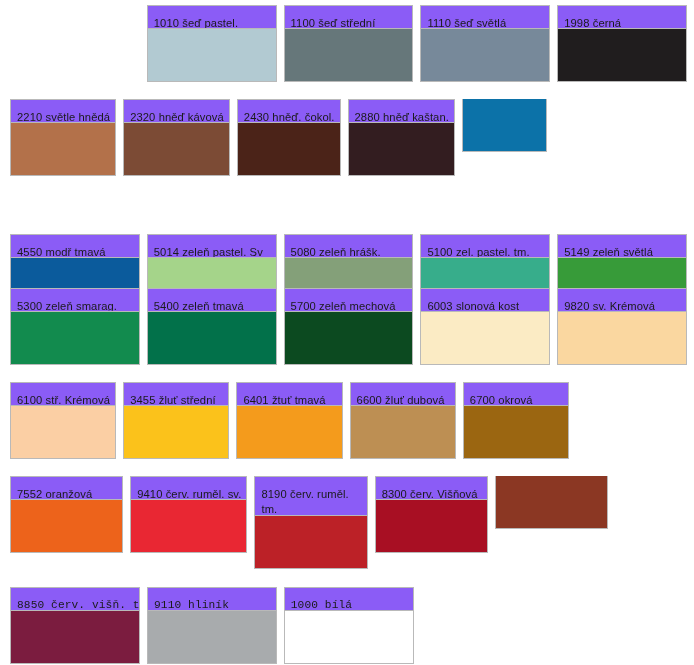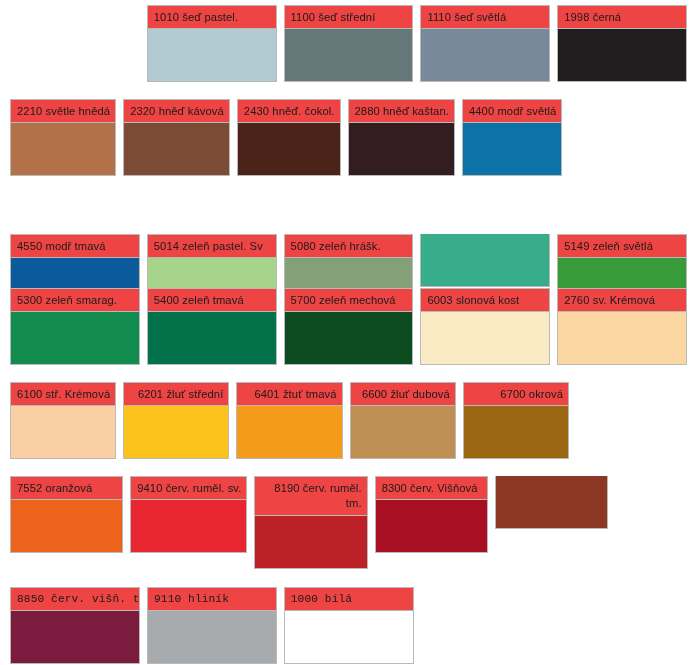--- a/index.html
+++ b/index.html
@@ -37,37 +37,36 @@
     flex-direction: column;
     align-items: stretch;
   }
 
   .swatch-card.empty {
     visibility: hidden;
   }
 
   .swatch-label {
     border: 1px solid #b9b9b9;
-    background: #ef4444;
+    background: #8b5cf6;
     box-sizing: border-box;
     font-size: 11.2px;
     line-height: 15px;
     color: #1a1a1a;
-    padding: 4px 5px 4px 6px;
+    padding: 10px 5px 4px 6px;
     height: 24px;
     overflow: hidden;
     white-space: nowrap;
     text-overflow: clip;
     letter-spacing: 0.1px;
   }
 
   .swatch-label.two-line {
     height: 40px;
     white-space: normal;
-    text-align: right;
   }
 
   .swatch-color {
     height: 53px;
     border: 1px solid #b9b9b9;
     border-top: none;
     box-sizing: border-box;
   }
 </style>
 </head>
@@ -107,38 +106,38 @@
       </div>
       <div class="swatch-card">
         <div class="swatch-label">2430 hněď. čokol.</div>
         <div class="swatch-color" style="background: rgb(75, 35, 24);"></div>
       </div>
       <div class="swatch-card">
         <div class="swatch-label">2880 hněď kaštan.</div>
         <div class="swatch-color" style="background: rgb(51, 29, 32);"></div>
       </div>
       <div class="swatch-card">
-        <div class="swatch-label">4400 modř světlá</div>
         <div class="swatch-color" style="background: rgb(12, 114, 168);"></div>
       </div>
     </div>
     <div class="swatch-row" style="position: absolute; left: 0px; top: 194px; width: 694px; margin-top: 40px;">
       <div class="swatch-card">
         <div class="swatch-label">4550 modř tmavá</div>
         <div class="swatch-color" style="background: rgb(11, 91, 156);"></div>
       </div>
       <div class="swatch-card">
         <div class="swatch-label">5014 zeleň pastel. Sv</div>
         <div class="swatch-color" style="background: rgb(165, 212, 138);"></div>
       </div>
       <div class="swatch-card">
         <div class="swatch-label">5080 zeleň hrášk.</div>
         <div class="swatch-color" style="background: rgb(132, 160, 121);"></div>
       </div>
       <div class="swatch-card">
+        <div class="swatch-label">5100 zel. pastel. tm.</div>
         <div class="swatch-color" style="background: rgb(55, 173, 139);"></div>
       </div>
       <div class="swatch-card">
         <div class="swatch-label">5149 zeleň světlá</div>
         <div class="swatch-color" style="background: rgb(55, 155, 57);"></div>
       </div>
     </div>
     <div class="swatch-row" style="position: absolute; left: 0px; top: 288px; width: 694px;">
       <div class="swatch-card">
         <div class="swatch-label">5300 zeleň smarag.</div>
@@ -150,31 +149,31 @@
       </div>
       <div class="swatch-card">
         <div class="swatch-label">5700 zeleň mechová</div>
         <div class="swatch-color" style="background: rgb(12, 74, 32);"></div>
       </div>
       <div class="swatch-card">
         <div class="swatch-label">6003 slonová kost</div>
         <div class="swatch-color" style="background: rgb(251, 235, 196);"></div>
       </div>
       <div class="swatch-card">
-        <div class="swatch-label">2760 sv. Krémová</div>
+        <div class="swatch-label">9820 sv. Krémová</div>
         <div class="swatch-color" style="background: rgb(250, 215, 160);"></div>
       </div>
     </div>
-    <div class="swatch-row" style="position: absolute; left: 0px; top: 382px; width: 576px; text-align: right;">
+    <div class="swatch-row" style="position: absolute; left: 0px; top: 382px; width: 576px;">
       <div class="swatch-card">
         <div class="swatch-label">6100 stř. Krémová</div>
         <div class="swatch-color" style="background: rgb(251, 207, 164);"></div>
       </div>
       <div class="swatch-card">
-        <div class="swatch-label">6201 žluť střední</div>
+        <div class="swatch-label">3455 žluť střední</div>
         <div class="swatch-color" style="background: rgb(251, 194, 27);"></div>
       </div>
       <div class="swatch-card">
         <div class="swatch-label">6401 žtuť tmavá</div>
         <div class="swatch-color" style="background: rgb(244, 155, 28);"></div>
       </div>
       <div class="swatch-card">
         <div class="swatch-label">6600 žluť dubová</div>
         <div class="swatch-color" style="background: rgb(189, 143, 83);"></div>
       </div>

